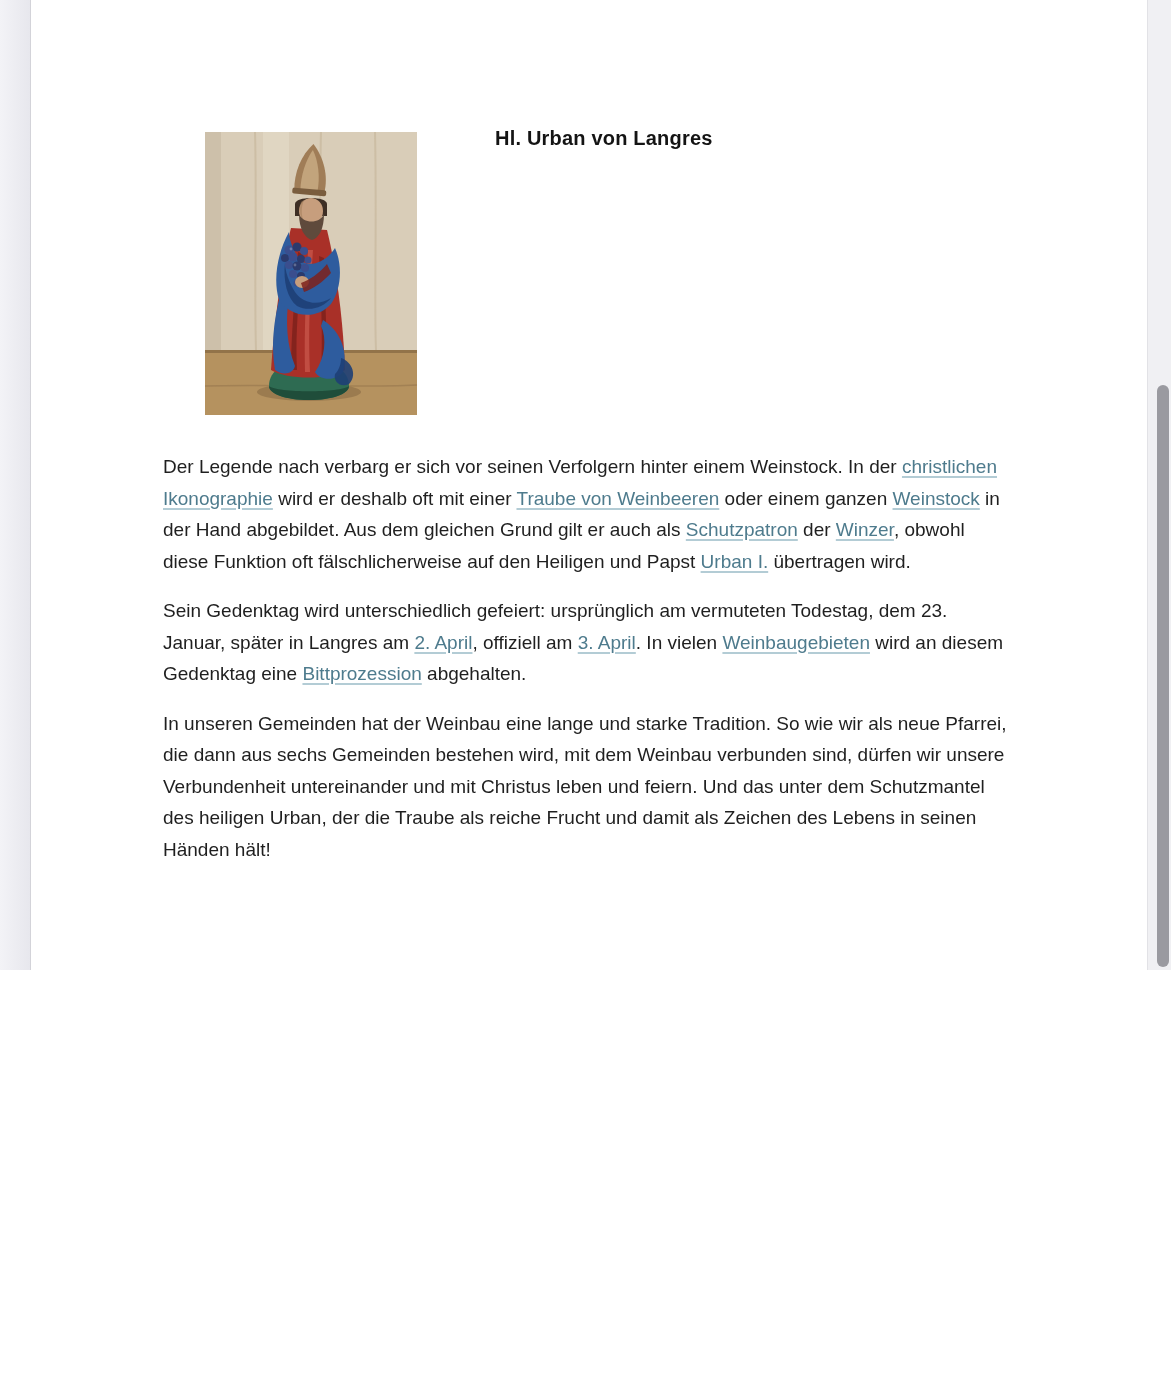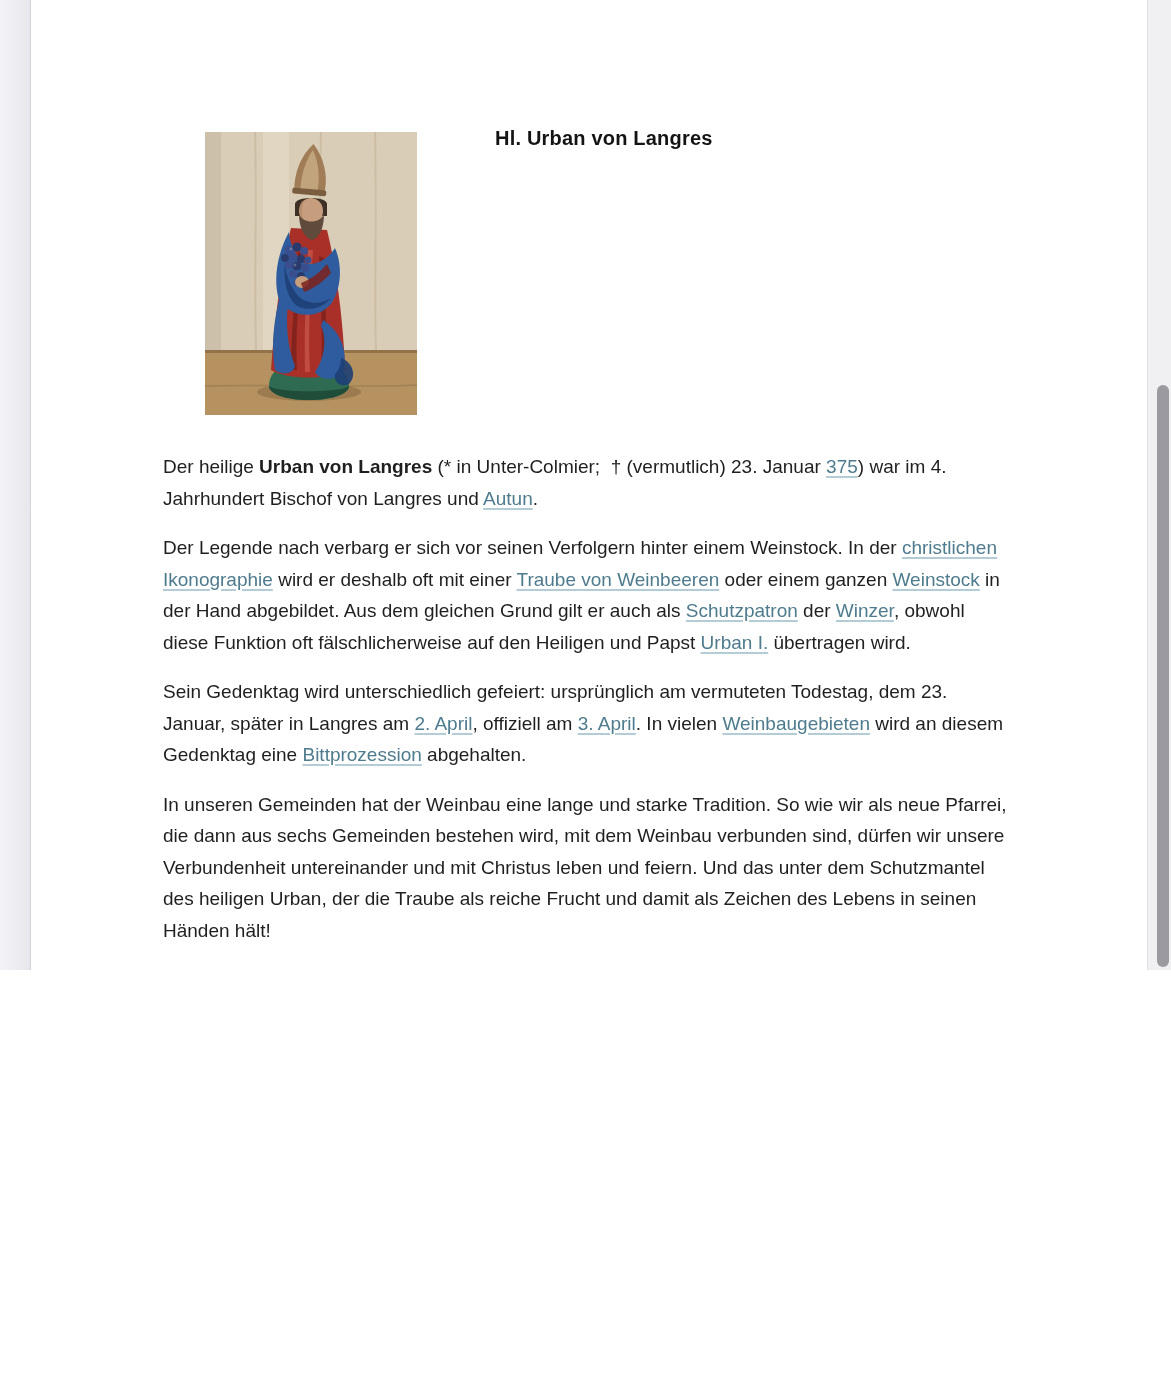--- a/index.html
+++ b/index.html
@@ -154,21 +154,20 @@
           <path class="s-mitre" d="M106,12 C95,24 89,42 91,60 L121,60 C124,42 117,24 106,12 Z"></path>
           <path class="s-mitre-light" d="M106,18 C100,28 96,44 97,60 L114,60 C116,44 112,28 106,18 Z"></path>
           <rect class="s-mitre-band" x="89" y="57" width="34" height="6" rx="2"></rect>
         </g>
       </svg>
     </figure>
 
     <h1 class="heading">Hl. Urban von Langres</h1>
 
     <div class="article">
-        <p class="para"><span class="plain">Der heilige </span><span class="bold">Urban von Langres</span><span class="plain"> (* in Unter-Colmier;&nbsp; † (vermutlich) 23. Januar </span><a class="link">375</a><span class="plain">) war im 4. Jahrhundert Bischof von Langres und </span><a class="link">Autun</a><span class="plain">.</span></p>
         <p class="para"><span class="plain">Der Legende nach verbarg er sich vor seinen Verfolgern hinter einem Weinstock. In der </span><a class="link">christlichen Ikonographie</a><span class="plain"> wird er deshalb oft mit einer </span><a class="link">Traube von Weinbeeren</a><span class="plain"> oder einem ganzen </span><a class="link">Weinstock</a><span class="plain"> in der Hand abgebildet. Aus dem gleichen Grund gilt er auch als </span><a class="link">Schutzpatron</a><span class="plain"> der </span><a class="link">Winzer</a><span class="plain">, obwohl diese Funktion oft fälschlicherweise auf den Heiligen und Papst </span><a class="link">Urban I.</a><span class="plain"> übertragen wird.</span></p>
         <p class="para"><span class="plain">Sein Gedenktag wird unterschiedlich gefeiert: ursprünglich am vermuteten Todestag, dem 23. Januar, später in Langres am </span><a class="link">2. April</a><span class="plain">, offiziell am </span><a class="link">3. April</a><span class="plain">. In vielen </span><a class="link">Weinbaugebieten</a><span class="plain"> wird an diesem Gedenktag eine </span><a class="link">Bittprozession</a><span class="plain"> abgehalten.</span></p>
         <p class="para"><span class="plain">In unseren Gemeinden hat der Weinbau eine lange und starke Tradition. So wie wir als neue Pfarrei, die dann aus sechs Gemeinden bestehen wird, mit dem Weinbau verbunden sind, dürfen wir unsere Verbundenheit untereinander und mit Christus leben und feiern. Und das unter dem Schutzmantel des heiligen Urban, der die Traube als reiche Frucht und damit als Zeichen des Lebens in seinen Händen hält!</span></p>
       </div>
 
   </div>
 
   <div class="scroll-track">
     <div class="scroll-thumb" style="top: 385px; height: 582px;"></div>
   </div>

